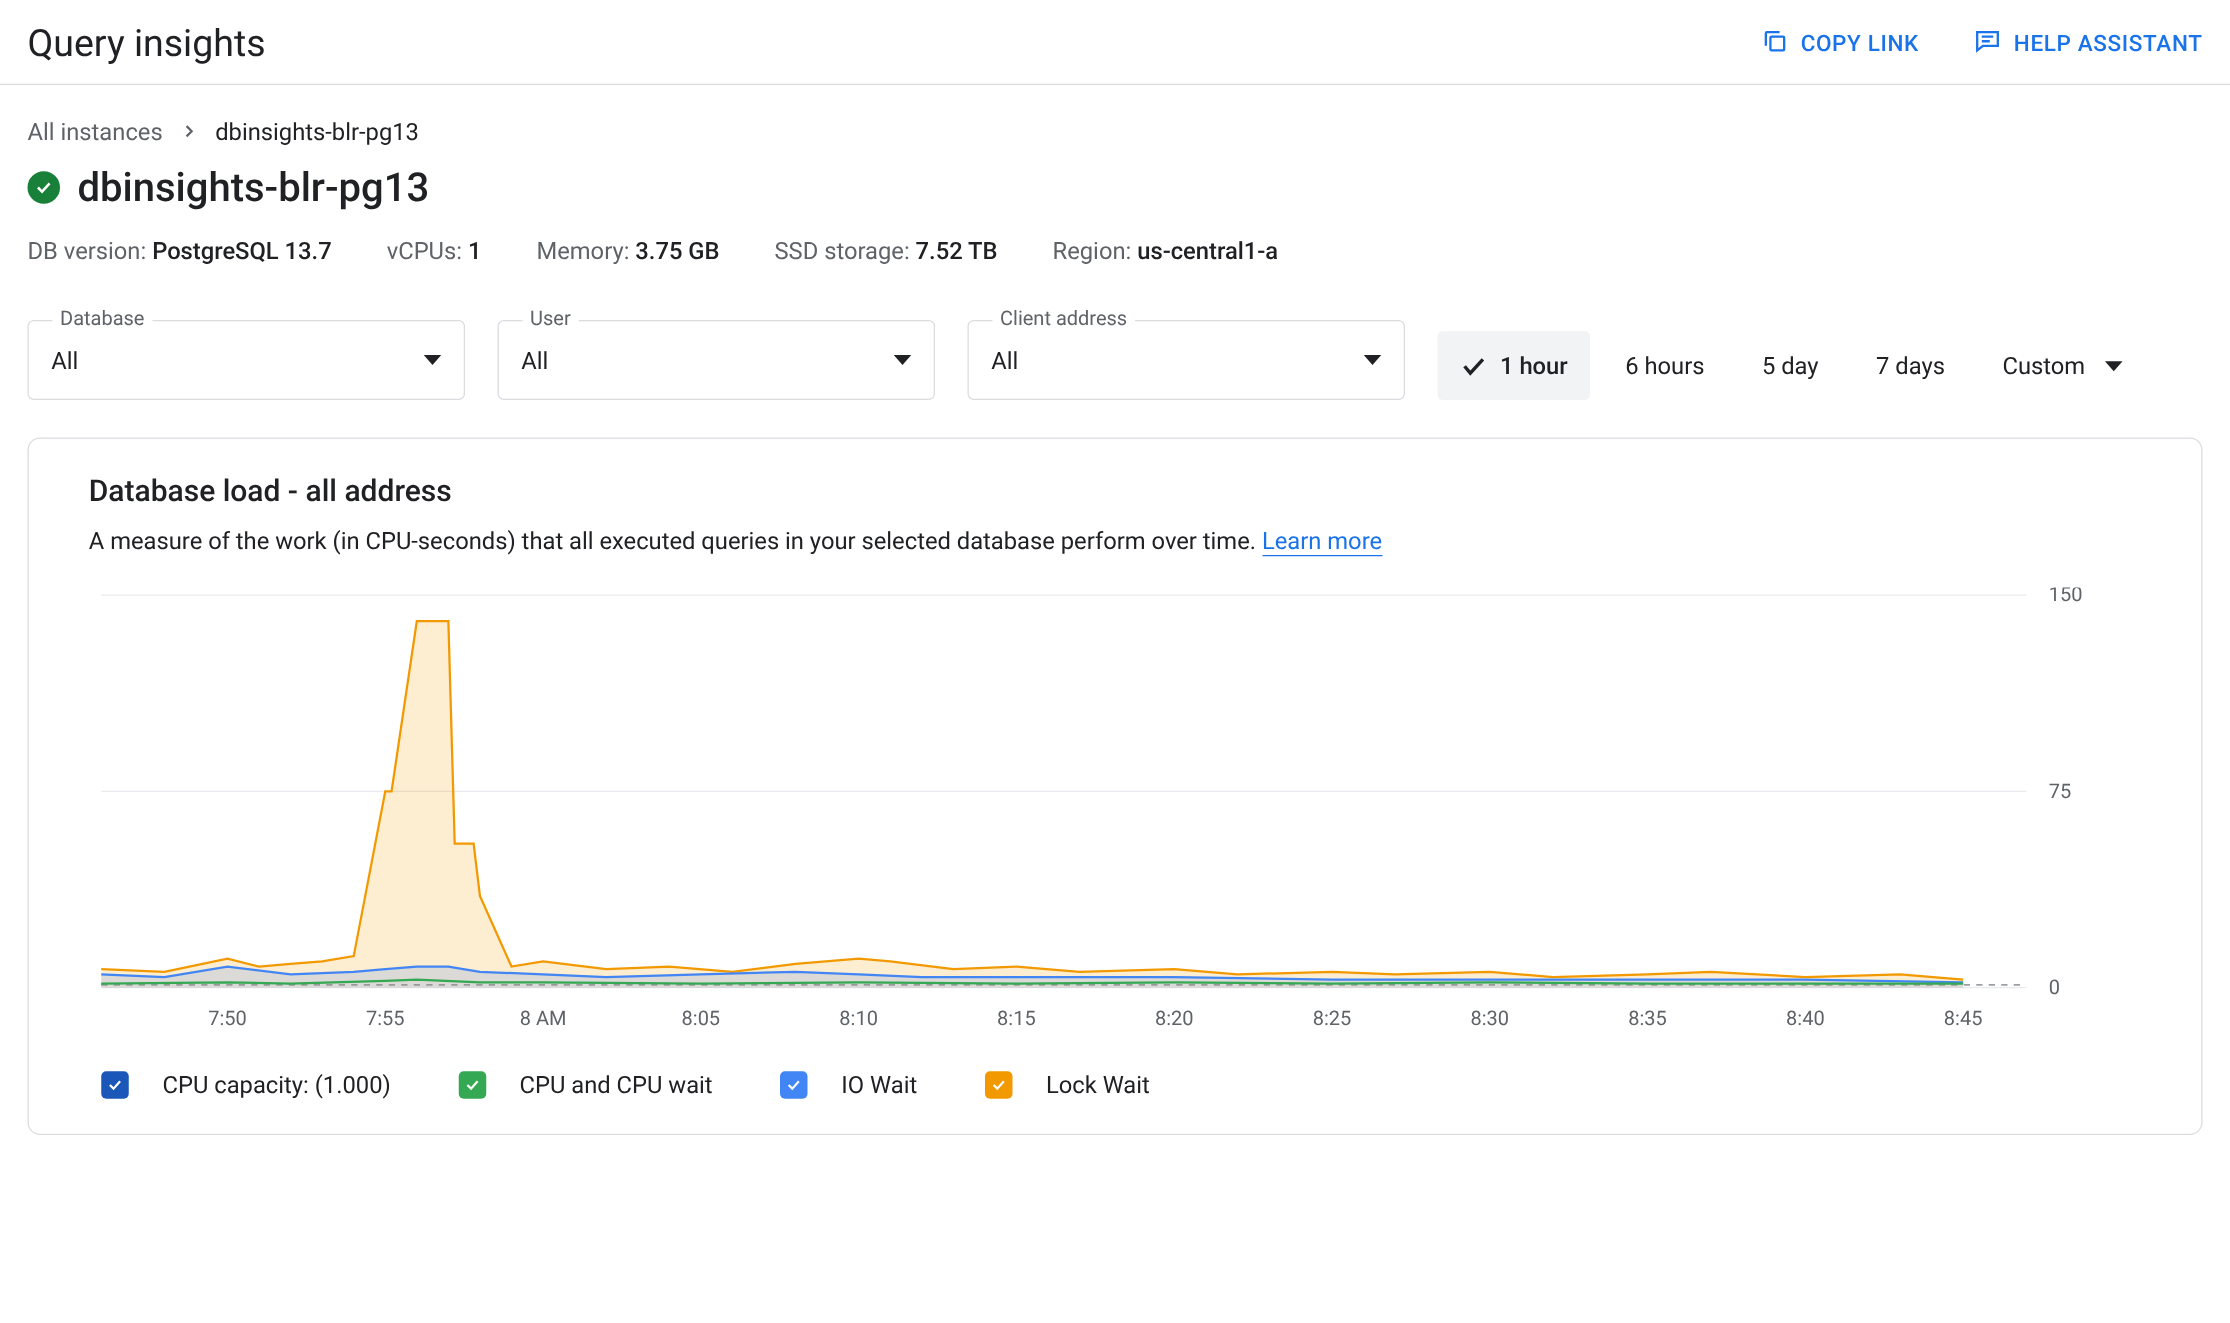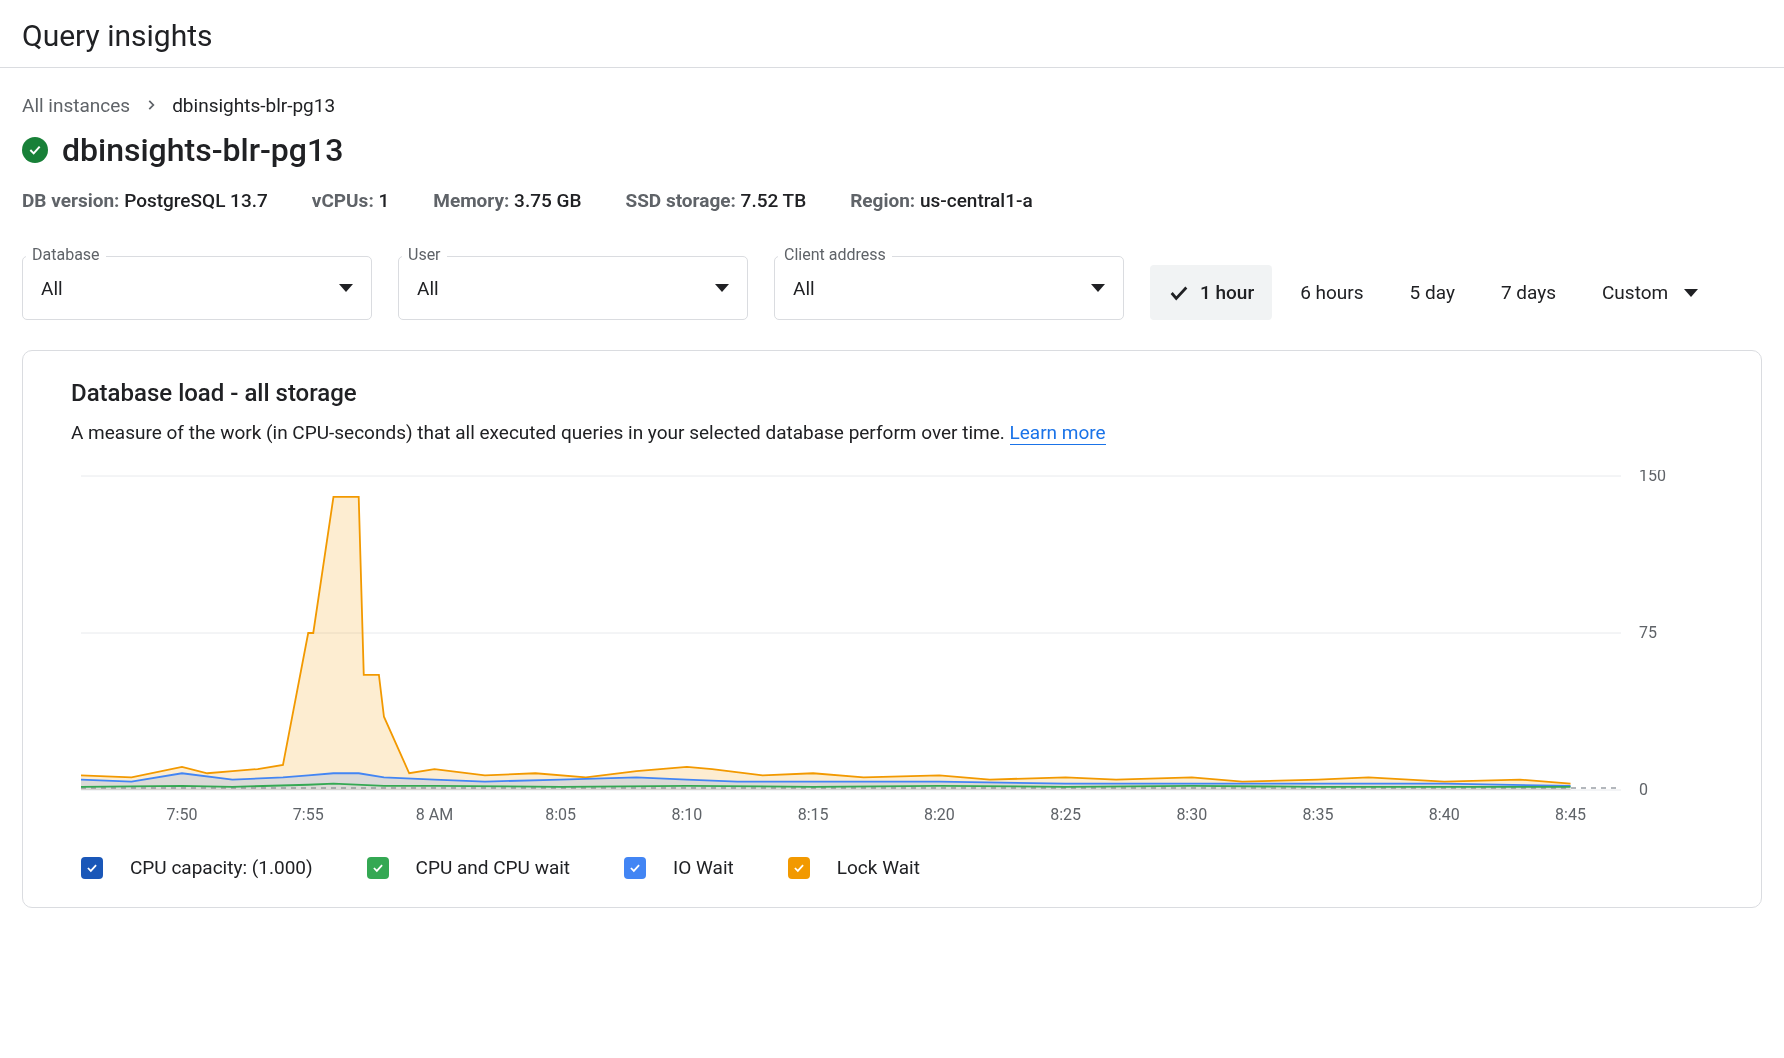--- a/index.html
+++ b/index.html
@@ -33,27 +33,27 @@
   .breadcrumb .current{color:var(--text);}
 
   
   .inst-row{display:flex;align-items:center;gap:14px;margin-bottom:20px;}
   .status-icon{width:26px;height:26px;border-radius:50%;background:#188038;display:inline-flex;align-items:center;justify-content:center;flex:0 0 auto;}
   .status-icon svg{width:16px;height:16px;stroke:#fff;}
   .inst-name{font-size:32px;font-weight:500;}
 
   
   .meta{display:flex;gap:44px;font-size:19px;color:var(--text);margin-bottom:44px;}
-  .meta span.label{color:var(--muted);font-weight:700;}
+  .meta span.label{color:var(--muted);font-weight:400;}
   .meta span.value{font-weight:500;}
 
   
   .filters-row{display:flex;align-items:flex-end;gap:26px;margin-bottom:30px;flex-wrap:wrap;}
   .field{position:relative;width:350px;}
-  .field-legend{position:absolute;top:-11px;left:4px;background:#fff;padding:0 6px;font-size:16px;color:var(--muted);}
+  .field-legend{position:absolute;top:-11px;left:20px;background:#fff;padding:0 6px;font-size:16px;color:var(--muted);}
   .field-box{border:1px solid var(--border);border-radius:5px;height:64px;display:flex;align-items:center;justify-content:space-between;padding:0 18px;cursor:pointer;font-size:19px;}
   .caret{width:0;height:0;border-left:7px solid transparent;border-right:7px solid transparent;border-top:8px solid var(--text);}
 
   .time-group{display:flex;align-items:center;gap:10px;font-size:19px;}
   .time-btn{padding:16px 18px;border-radius:4px;cursor:pointer;display:inline-flex;align-items:center;gap:10px;text-align:right;}
   .time-btn.active{background:#f1f3f4;font-weight:500;}
   .time-btn .chk{width:22px;height:22px;}
 
   
   .card{border:1px solid var(--border);border-radius:10px;padding:28px 36px 28px 48px;}
@@ -67,20 +67,41 @@
   .legend{display:flex;gap:54px;margin-top:26px;font-size:19px;align-items:center; padding-left:10px;}
   .legend-item{display:inline-flex;align-items:center;gap:27px;cursor:pointer;}
   .swatch{width:22px;height:22px;border-radius:4px;display:inline-flex;align-items:center;justify-content:center;}
   .swatch svg{width:14px;height:14px;stroke:#fff;stroke-width:3;fill:none;}
 </style>
 </head>
 <body>
 
 <div class="topbar">
   <div class="page-title">Query insights</div>
+  <div class="top-actions">
+    <div class="top-action">
+      <span>
+        <svg viewBox="0 0 24 24" fill="none" stroke="currentColor" stroke-width="2">
+            <rect x="8" y="8" width="12" height="12" rx="1"></rect>
+            <path d="M4 16V5a1 1 0 0 1 1-1h11"></path>
+          </svg>
+      </span>
+      <span>COPY LINK</span>
+    </div>
+    <div class="top-action">
+      <span>
+        <svg viewBox="0 0 24 24" fill="none" stroke="currentColor" stroke-width="2">
+            <path d="M3 4h18v12H8l-5 4V4z"></path>
+            <line x1="7" y1="8" x2="17" y2="8"></line>
+            <line x1="7" y1="12" x2="14" y2="12"></line>
+          </svg>
+      </span>
+      <span>HELP ASSISTANT</span>
+    </div>
+  </div>
 </div>
 
 <div class="content">
 
   <div class="breadcrumb">
     <span>All instances</span>
     <span class="sep">
       <svg viewBox="0 0 24 24" fill="none" stroke="#5f6368" stroke-width="3">
           <polyline points="9 5 16 12 9 19"></polyline>
         </svg>
@@ -147,21 +168,21 @@
           <span>7 days</span>
         </span>
       <span class="time-btn">
         <span>Custom</span>
         <span class="caret" style="margin-left:6px"></span>
       </span>
     </div>
   </div>
 
   <div class="card">
-    <h2>Database load - all storage</h2>
+    <h2>Database load - all address</h2>
     <p class="card-desc">
       <span>A measure of the work (in CPU-seconds) that all executed queries in your selected database perform over time.</span>
       <a href="#">Learn more</a>
     </p>
 
     <div class="chart-wrap">
       <svg id="chart" width="1620" height="360">
           <line x1="10" x2="1550" y1="320" y2="320" stroke="#e8eaed" stroke-width="1"></line>
           <text x="1568" y="325" fill="#5f6368" font-size="16" font-family="Roboto,Arial">0</text>
           <line x1="10" x2="1550" y1="163" y2="163" stroke="#e8eaed" stroke-width="1"></line>

